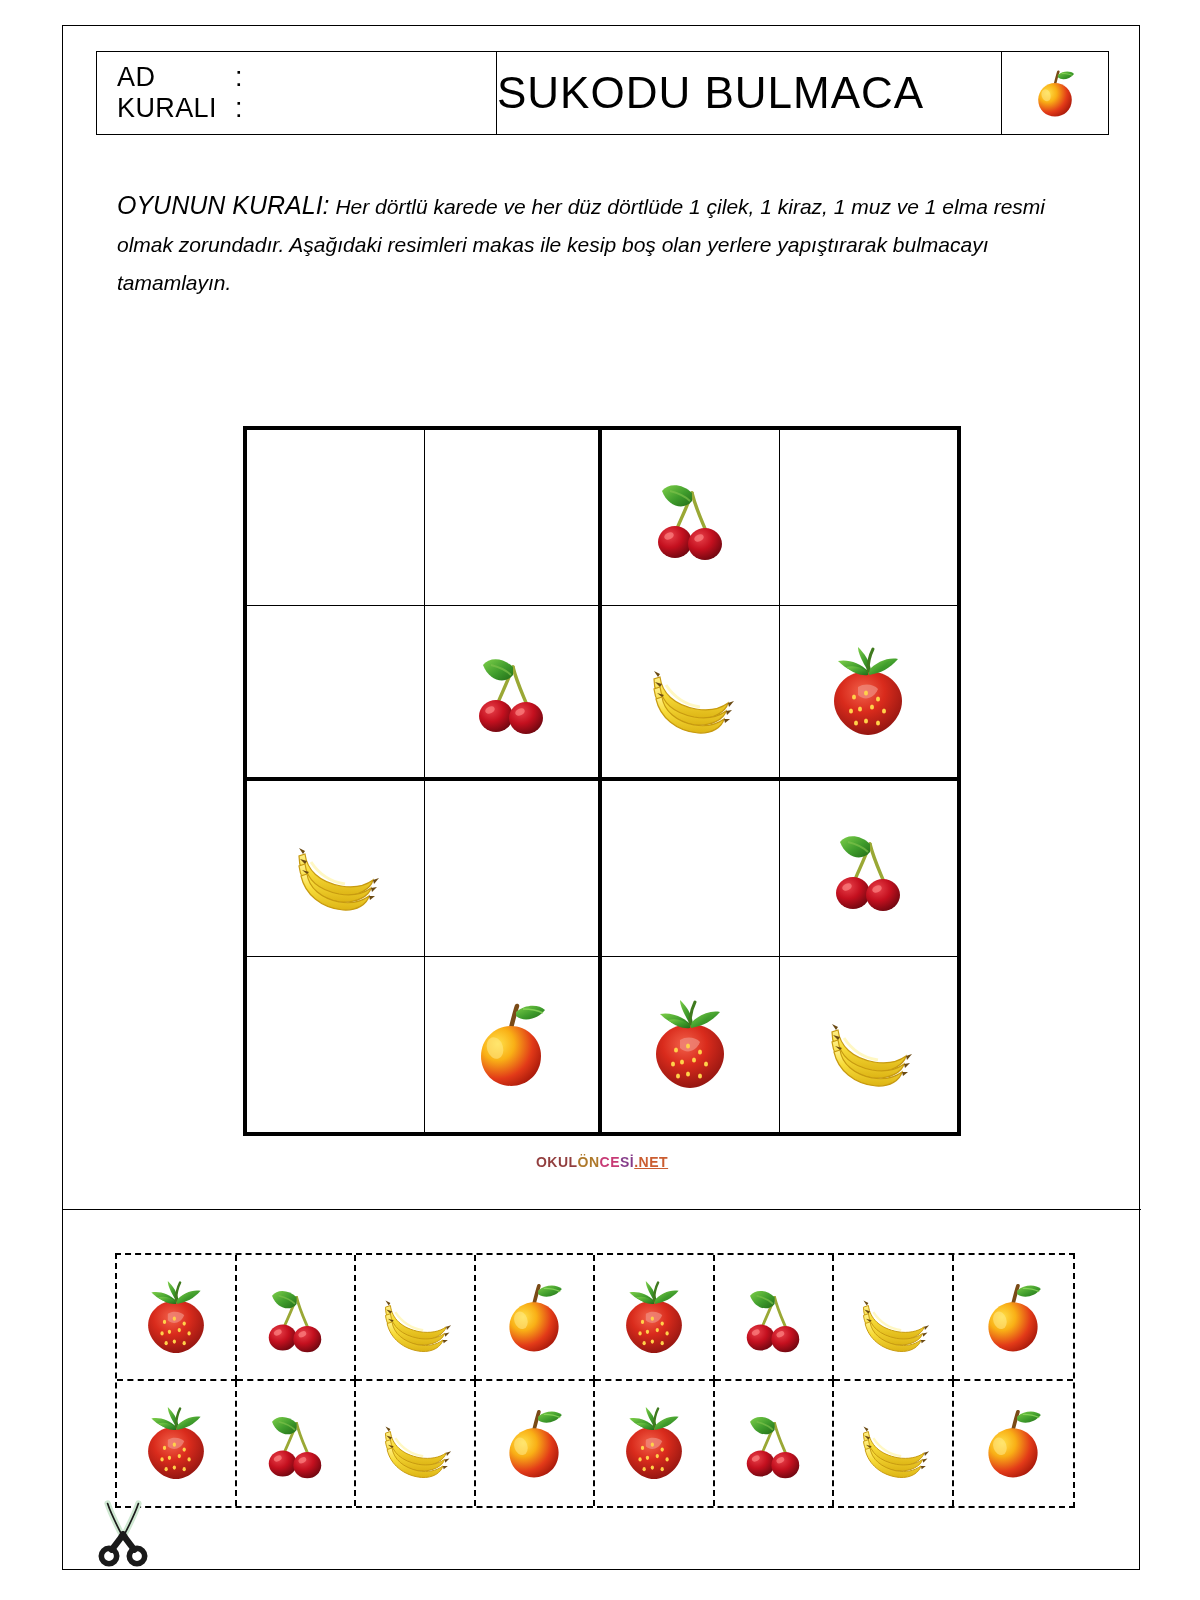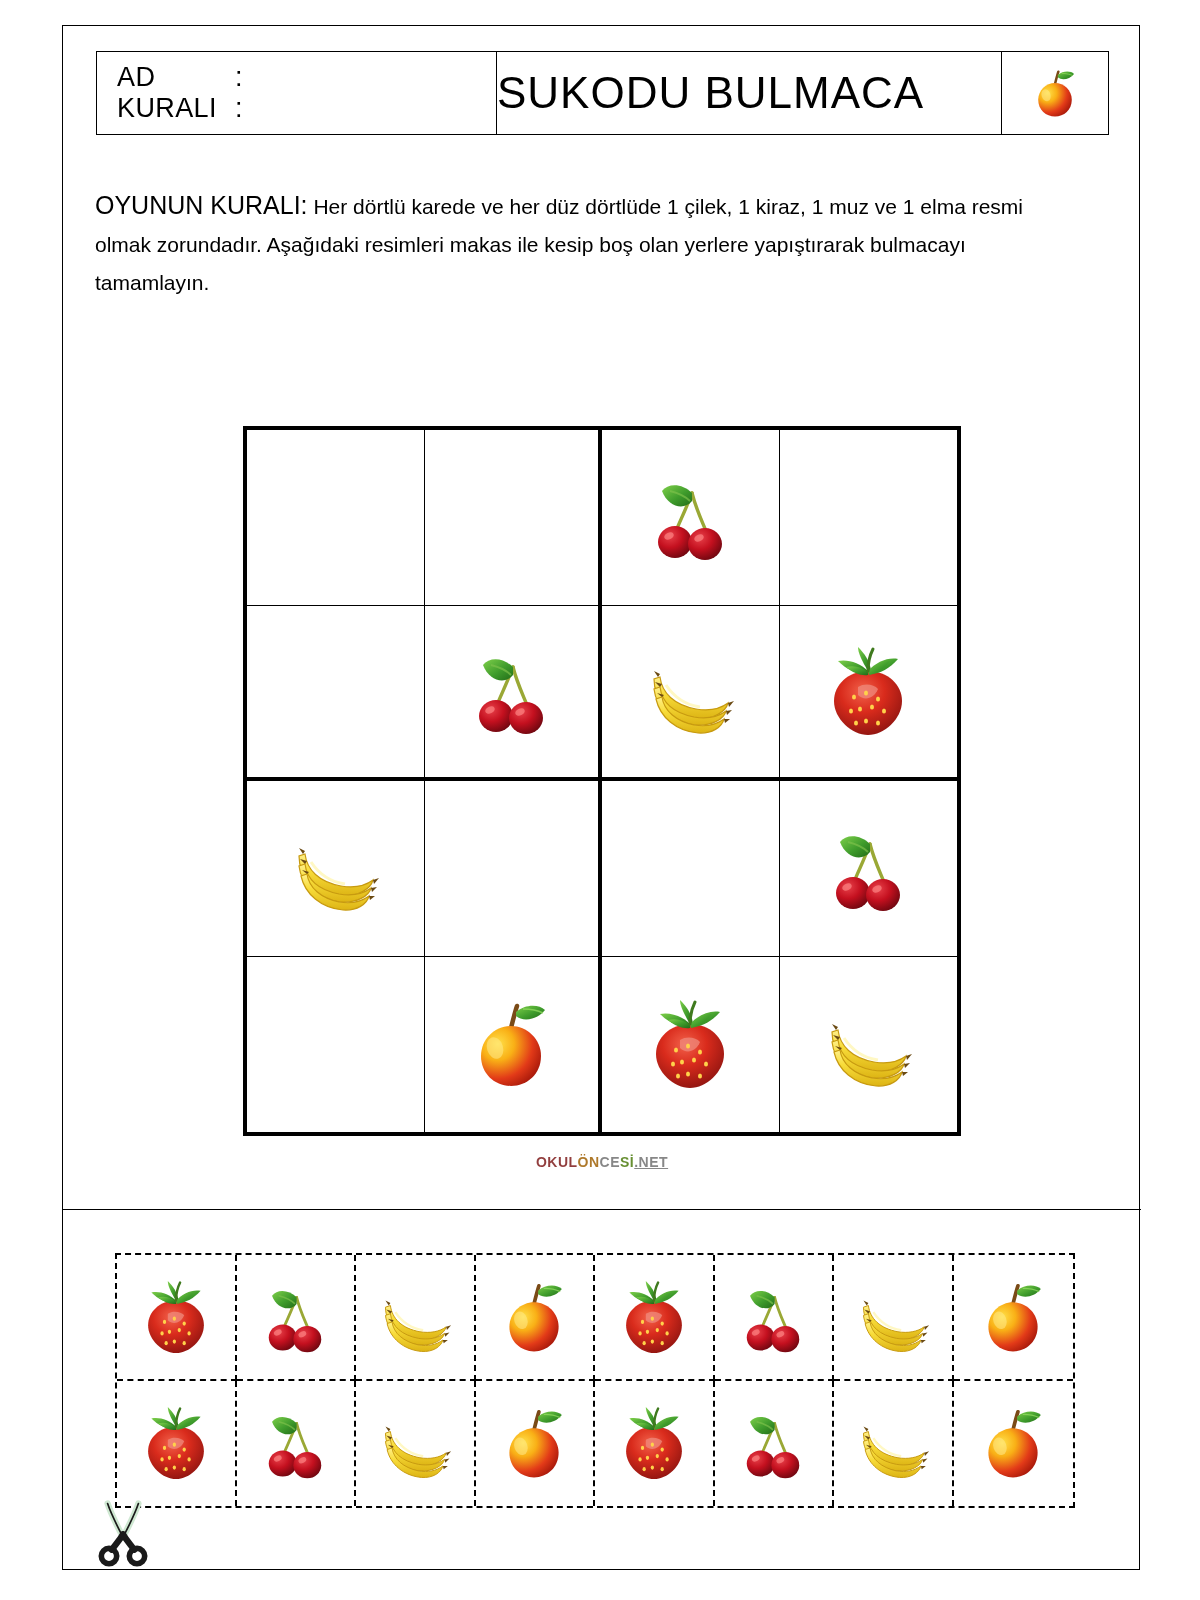--- a/index.html
+++ b/index.html
@@ -74,25 +74,26 @@
   .apple-box {
     width: 106px;
     display: flex;
     align-items: center;
     justify-content: center;
   }
 
   
   .instructions {
     position: absolute;
-    left: 32px;
+    left: 54px;
     top: 160px;
     width: 970px;
     font-size: 21px;
     line-height: 38px;
+    font-style: italic;
   }
   .instructions .rule-label {
     font-size: 25px;
   }
 
   
   .grid {
     position: absolute;
     left: 180px;
     top: 400px;
@@ -127,23 +128,23 @@
     top: 1128px;
     width: 1078px;
     text-align: center;
     font-size: 14px;
     font-weight: bold;
     letter-spacing: 0.5px;
     opacity: 0.85;
   }
   .watermark span:nth-child(1) { color: #7f1d1d; }
   .watermark span:nth-child(2) { color: #a16207; }
-  .watermark span:nth-child(3) { color: #737373; }
-  .watermark span:nth-child(4) { color: #4d7c0f; }
-  .watermark span:nth-child(5) { color: #737373; text-decoration: underline; }
+  .watermark span:nth-child(3) { color: #be185d; }
+  .watermark span:nth-child(4) { color: #701a75; }
+  .watermark span:nth-child(5) { color: #c2410c; text-decoration: underline; }
 
   
   .divider {
     position: absolute;
     left: 0;
     top: 1183px;
     width: 1078px;
     height: 0;
     border-top: 1.5px solid #000;
   }

